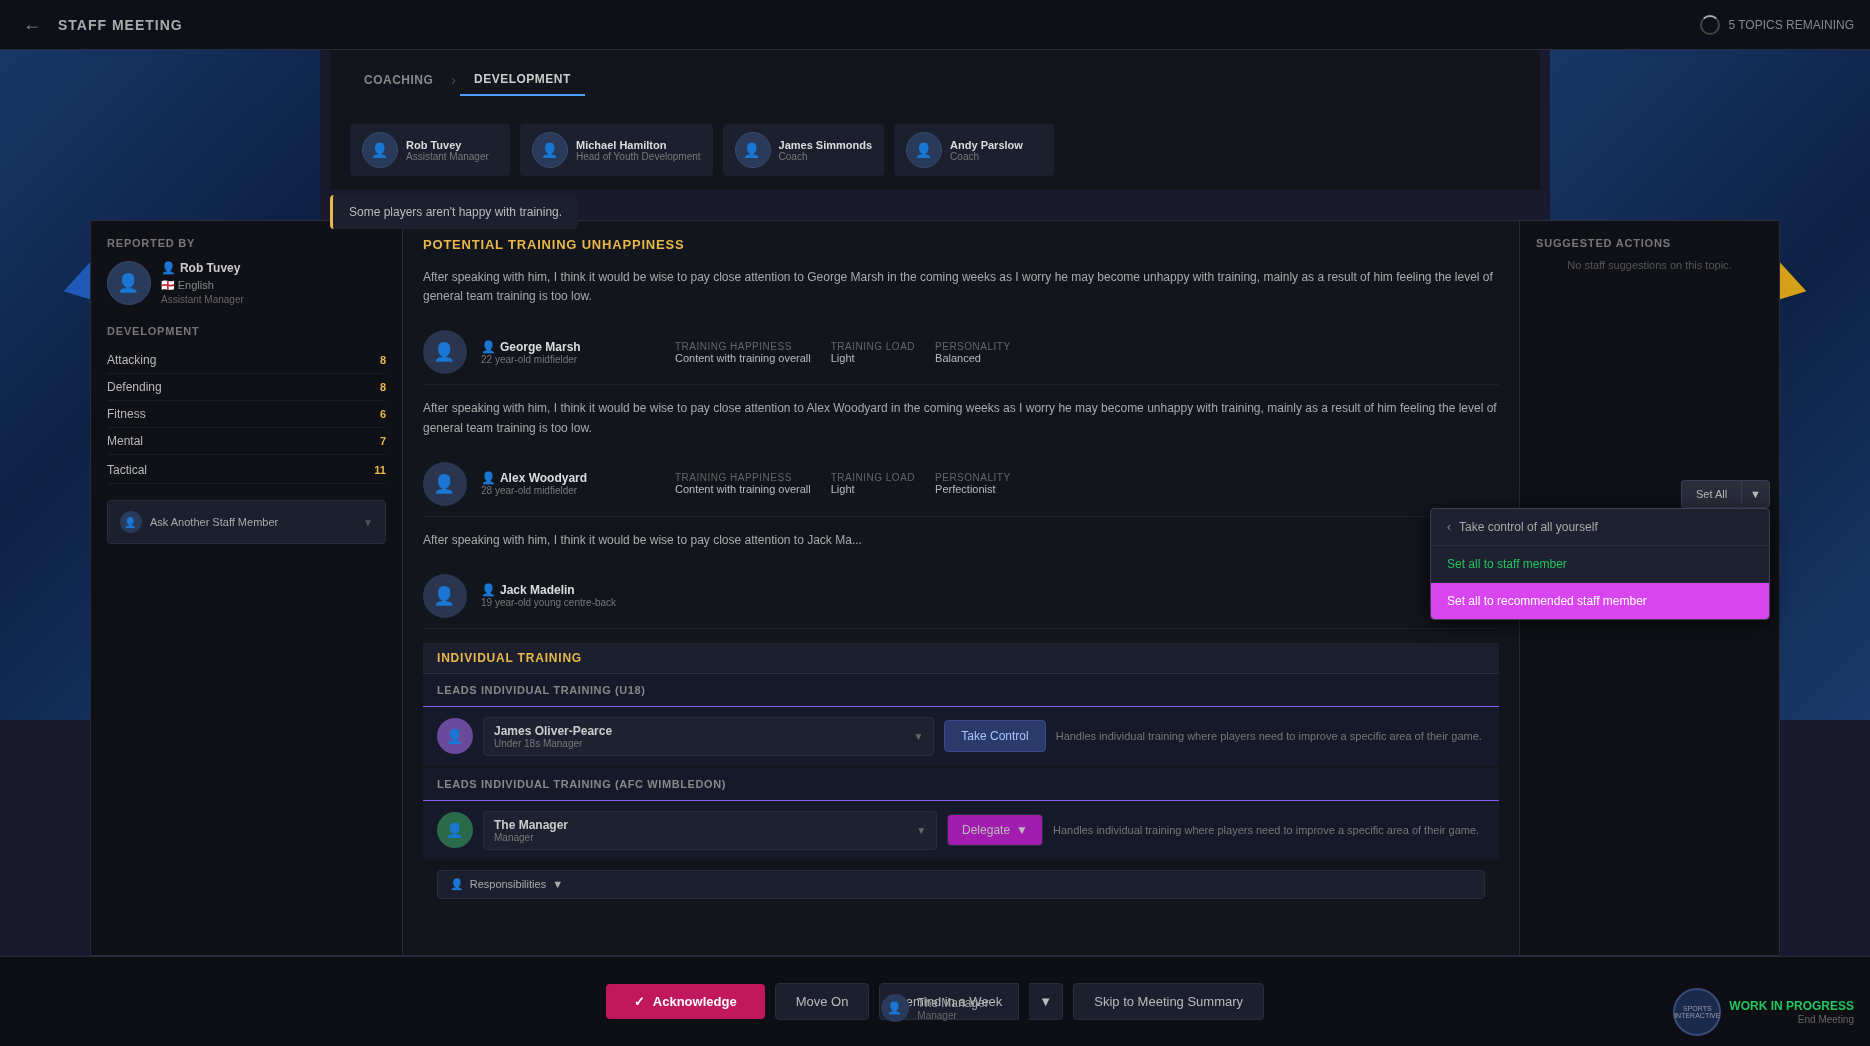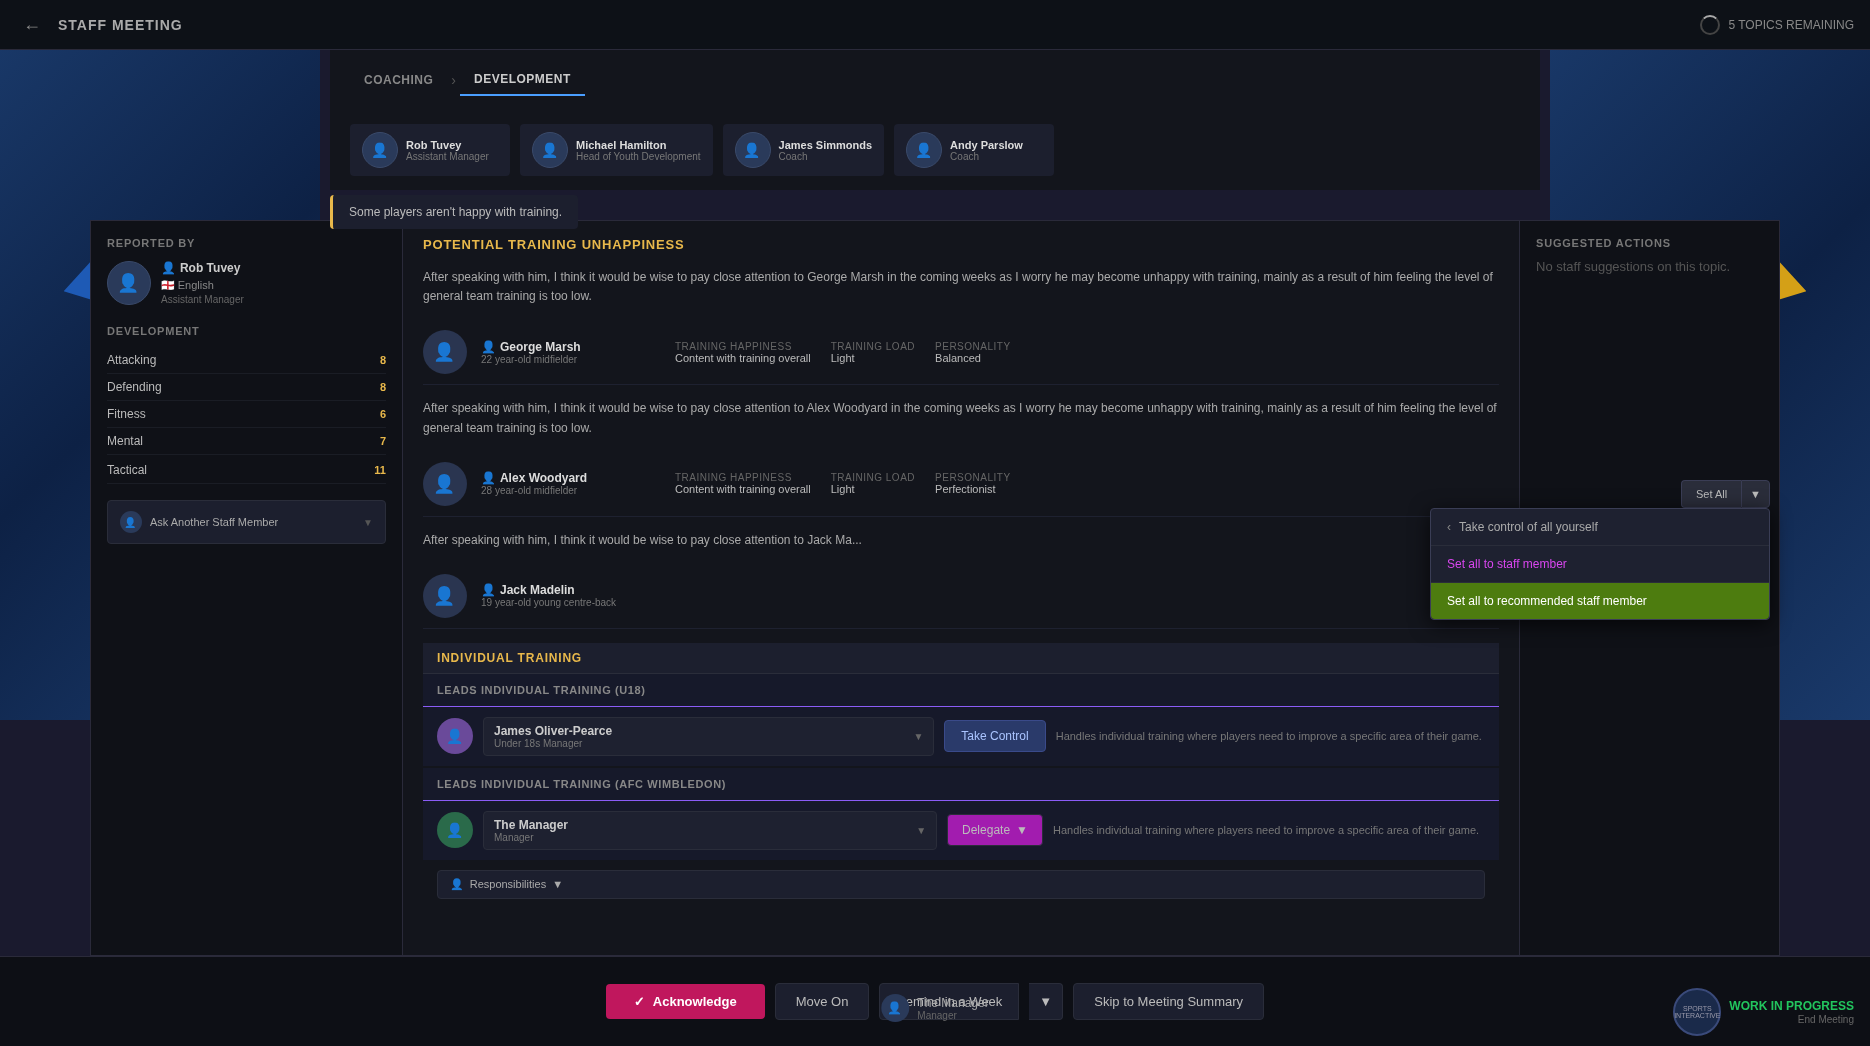--- a/index.html
+++ b/index.html
@@ -435,22 +435,23 @@
       flex-shrink: 0;
     }
     .suggestions-title {
       font-size: 11px;
       font-weight: bold;
       color: #777;
       letter-spacing: 0.8px;
       margin-bottom: 10px;
     }
     .no-suggestions {
-      font-size: 13px;
+      font-size: 11px;
       color: #555;
+      text-align: center;
     }
 
     
     .bottom-bar {
       position: absolute;
       bottom: 0; left: 0; right: 0;
       height: 90px;
       background: #0d0f15;
       display: flex;
       align-items: center;
@@ -792,24 +793,24 @@
     <span>Set All</span>
   </button>
   <button style="padding:7px 8px; background:#2a2d3a; border:1px solid #3a3d55; border-radius:0 4px 4px 0; color:#bbb; font-size:11px; cursor:pointer;">▼</button>
 </div>
 
 <div style="position:absolute; top:508px; right:100px; background:#1e2130; border:1px solid #3a3d55; border-radius:4px; z-index:60; min-width:340px; box-shadow:0 4px 20px rgba(0,0,0,0.7);">
   <div style="display:flex; align-items:center; gap:8px; padding:11px 16px; font-size:12px; color:#aaa; cursor:pointer; border-bottom:1px solid #2a2d3a;">
     <span style="color:#888;">‹</span>
     <span>Take control of all yourself</span>
   </div>
-  <div style="display:flex; align-items:center; gap:8px; padding:11px 16px; font-size:12px; color:#d946ef; cursor:pointer; border-bottom:1px solid #2a2d3a;">
+  <div style="display:flex; align-items:center; gap:8px; padding:11px 16px; font-size:12px; color:#22c55e; cursor:pointer; border-bottom:1px solid #2a2d3a;">
     <span>Set all to staff member</span>
   </div>
-  <div style="display:flex; align-items:center; gap:8px; padding:11px 16px; font-size:12px; color:#fff; cursor:pointer; background:#4d7c0f; border-radius:0 0 4px 4px;">
+  <div style="display:flex; align-items:center; gap:8px; padding:11px 16px; font-size:12px; color:#fff; cursor:pointer; background:#d946ef; border-radius:0 0 4px 4px;">
     <span>Set all to recommended staff member</span>
   </div>
 </div>
 
 <div class="bottom-bar">
   <button class="btn-acknowledge">
     <span>✓</span>
     <span>Acknowledge</span>
   </button>
   <button class="btn-move-on">Move On</button>

